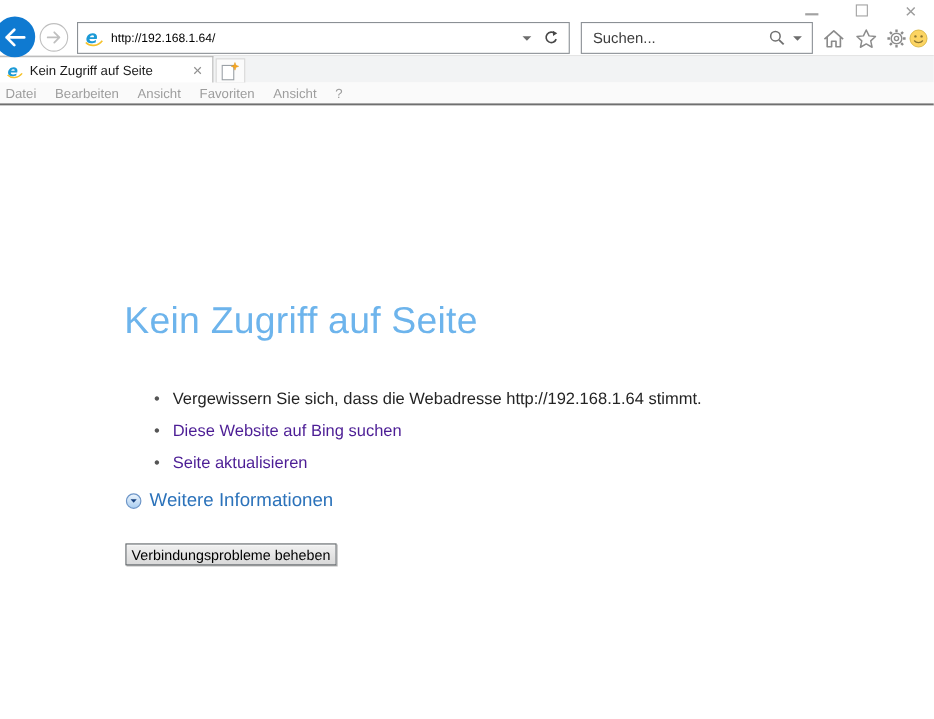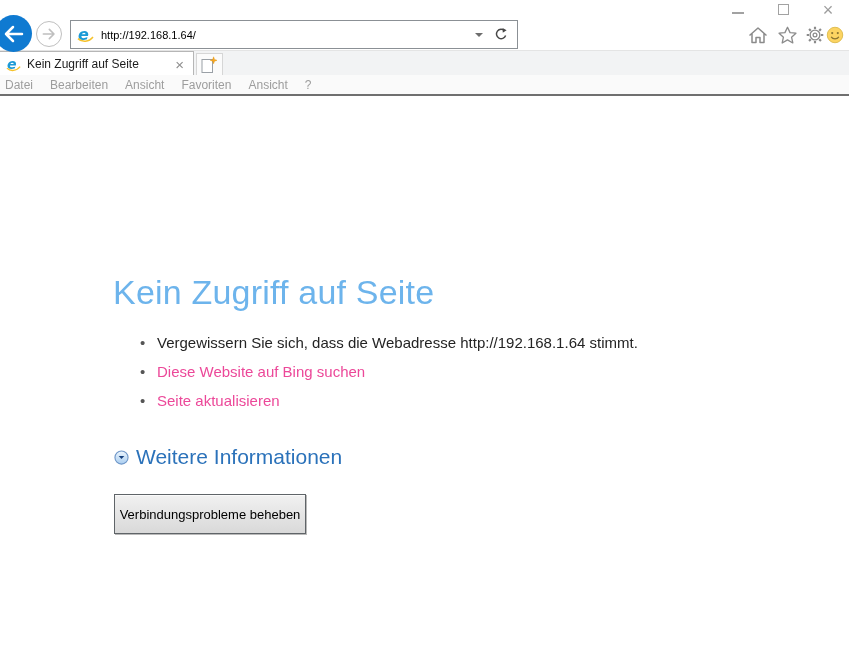--- a/index.html
+++ b/index.html
@@ -62,29 +62,29 @@
   .menubar { position:absolute; top:75px; left:0; right:0; height:19px; background:#fafafa;
              display:flex; align-items:center; padding-left:5px; gap:17px; }
   .menu-item { font-size:12px; color:#9d9d9d; white-space:nowrap; cursor:default; }
 
   .chrome-divider { position:absolute; top:94px; left:0; right:0; height:2px; background:#6f6f6f; }
 
   
   .content { position:absolute; top:96px; left:0; right:0; bottom:0; background:#fff; }
   .page-heading { position:absolute; left:113px; top:177px; font-size:34px; font-weight:400;
                   color:#6db4ec; letter-spacing:0.2px; }
-  .bullet-list { position:absolute; left:140px; top:232px; list-style:none; }
+  .bullet-list { position:absolute; left:140px; top:252px; list-style:none; }
   .bullet-list li { position:relative; padding-left:17px; font-size:15px; line-height:29px;
                     color:#242424; }
   .bullet-list li::before { content:"\2022"; position:absolute; left:0; color:#555; }
-  .bullet-list li.link-item { color:#ec4899; cursor:pointer; }
+  .bullet-list li.link-item { color:#4c1d95; cursor:pointer; }
   .more-info { position:absolute; left:114px; top:349px; display:flex; align-items:center;
                gap:7px; cursor:pointer; }
-  .more-info-label { font-size:21px; color:#2b72ba; }
-  .fix-button { position:absolute; left:114px; top:398px; width:192px; height:40px;
+  .more-info-label { font-size:17px; color:#2b72ba; }
+  .fix-button { position:absolute; left:114px; top:398px; width:192px; height:20px;
                 background:linear-gradient(#f1f1f1,#d9d9d9); border:1px solid #5f6468;
                 box-shadow:1px 1px 0 #b9b9b9, inset 0 1px 0 #fbfbfb;
                 font-size:13px; color:#000; font-family:inherit; cursor:pointer; }
 </style>
 </head>
 <body>
 
 <div class="window">
 
   <div class="win-controls">
@@ -121,20 +121,30 @@
       <input class="url-input" type="text" value="http://192.168.1.64/" style="">
       <span class="caret-down"></span>
       <span class="refresh-btn">
         <svg width="14" height="15" viewBox="0 0 16 16">
           <path d="M13.3 9.2 A5.4 5.4 0 1 1 12.1 3.6" fill="none" stroke="#474747" stroke-width="1.7"></path>
           <path d="M9.8 0.6 L14.4 3.1 L10.0 5.9 Z" fill="#474747"></path>
         </svg>
       </span>
     </div>
 
+    <div class="search-box">
+      <input class="search-input" type="text" placeholder="Suchen..." style="">
+      <span class="magnifier-btn">
+        <svg width="15" height="15" viewBox="0 0 16 16">
+          <circle cx="6.3" cy="6.3" r="4.6" fill="none" stroke="#707070" stroke-width="1.5"></circle>
+          <path d="M9.8 9.8 L14.3 14.3" stroke="#707070" stroke-width="1.8"></path>
+        </svg>
+      </span>
+      <span class="caret-down"></span>
+    </div>
 
     <span class="nav-icon icon-home">
       <svg width="20" height="18" viewBox="0 0 20 18">
         <path d="M1.5 9.5 L10 2 L18.5 9.5 M4 7.8 V16.5 H8 V11.5 H12 V16.5 H16 V7.8" fill="none" stroke="#8b8b8b" stroke-width="1.5" stroke-linejoin="round"></path>
       </svg>
     </span>
     <span class="nav-icon icon-star">
       <svg width="19" height="18" viewBox="0 0 20 19">
         <path d="M10 1.3 L12.7 7 L18.9 7.6 L14.3 11.8 L15.6 17.9 L10 14.7 L4.4 17.9 L5.7 11.8 L1.1 7.6 L7.3 7 Z" fill="none" stroke="#8b8b8b" stroke-width="1.4" stroke-linejoin="round"></path>
       </svg>

